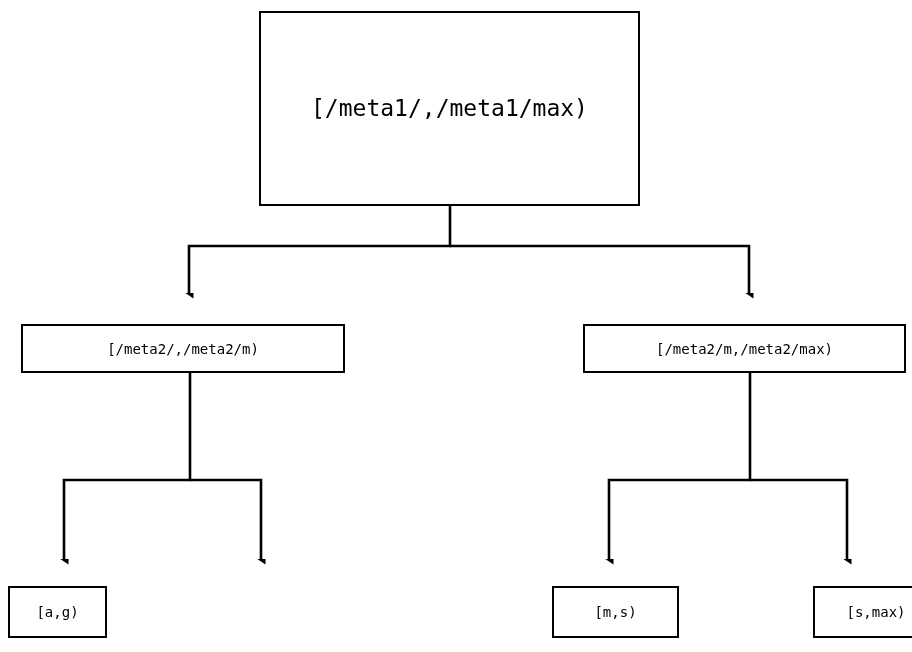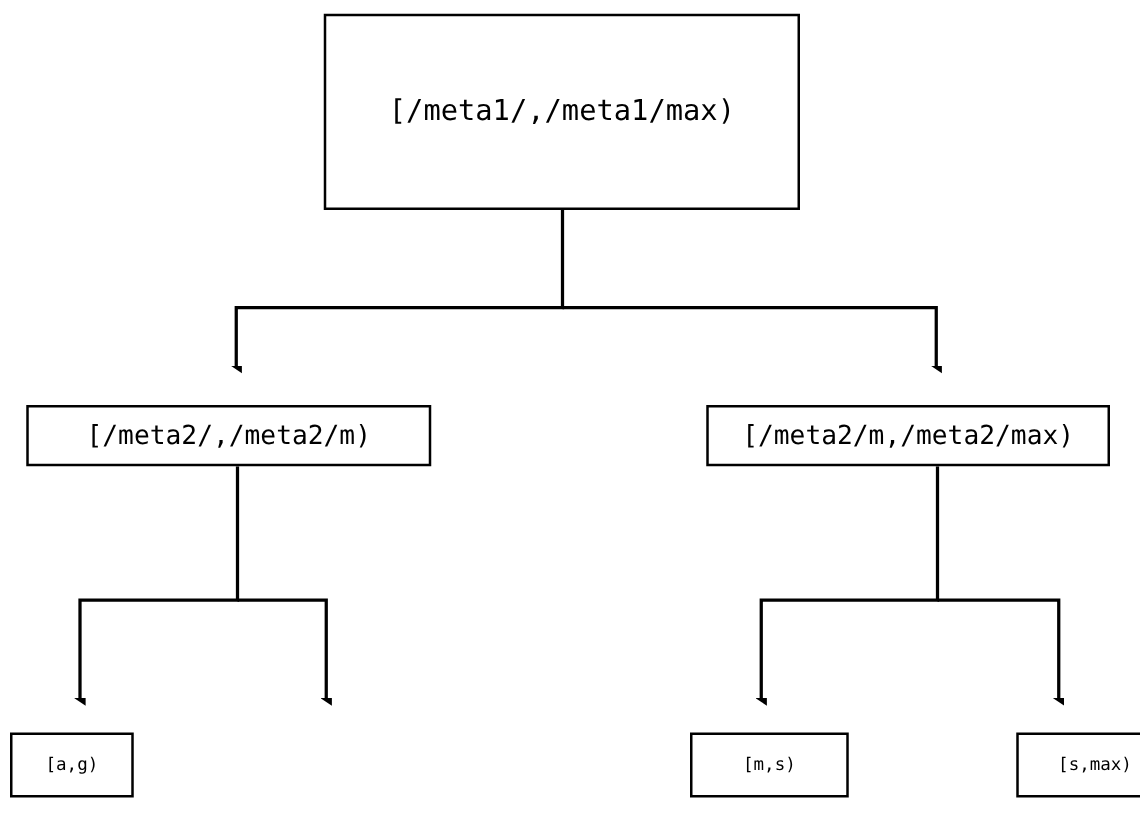--- a/index.html
+++ b/index.html
@@ -40,38 +40,38 @@
     font-family: "DejaVu Sans Mono", "Liberation Mono", monospace;
     color: #000000;
     white-space: pre;
     line-height: 1;
   }
   
   #node-root {
     left: 259px;
     top: 11px;
     width: 381px;
-    height: 157px;
+    height: 195px;
   }
   #node-root .node-label { font-size: 23px; }
   
   #node-meta2-left {
     left: 21px;
     top: 324px;
     width: 324px;
     height: 49px;
   }
   #node-meta2-right {
-    left: 565px;
+    left: 583px;
     top: 324px;
     width: 323px;
     height: 49px;
   }
   #node-meta2-left .node-label,
-  #node-meta2-right .node-label { font-size: 21px; }
+  #node-meta2-right .node-label { font-size: 14px; }
   
   .leaf {
     top: 586px;
     height: 52px;
   }
   .leaf .node-label { font-size: 14px; text-align: right; }
   #node-leaf-ag   { left: 8px;   width: 99px; }
   #node-leaf-gm   { left: 206px; width: 98px; }
   #node-leaf-ms   { left: 552px; width: 127px; }
   #node-leaf-smax { left: 777px; width: 126px; margin-left: 36px; }

